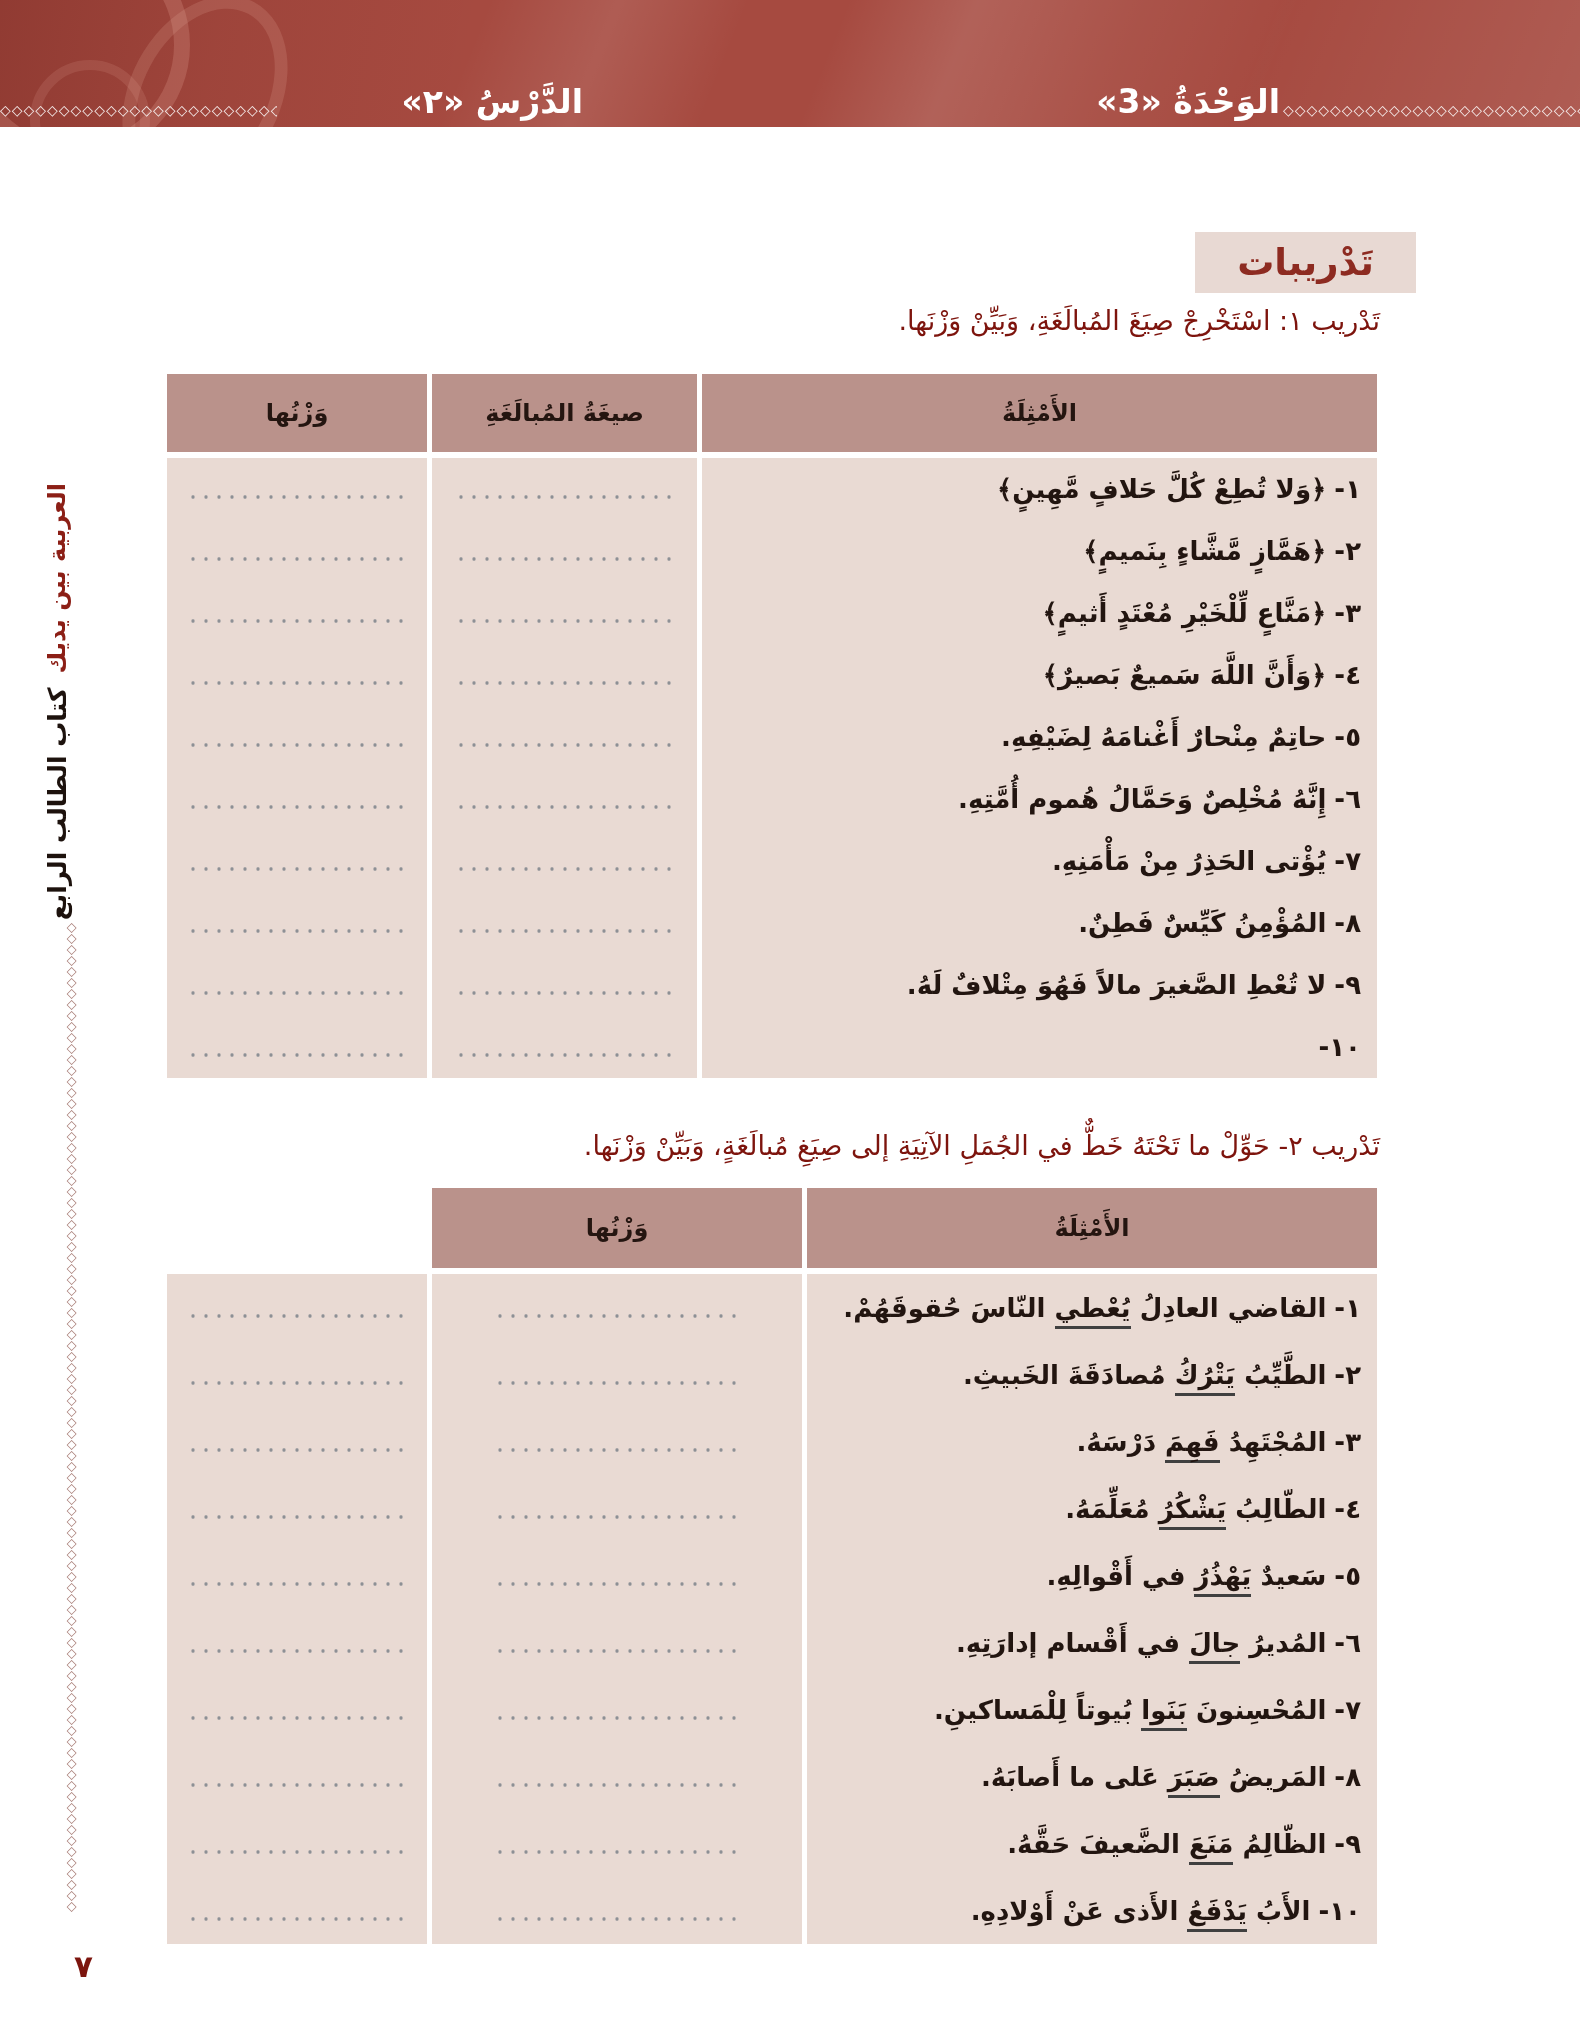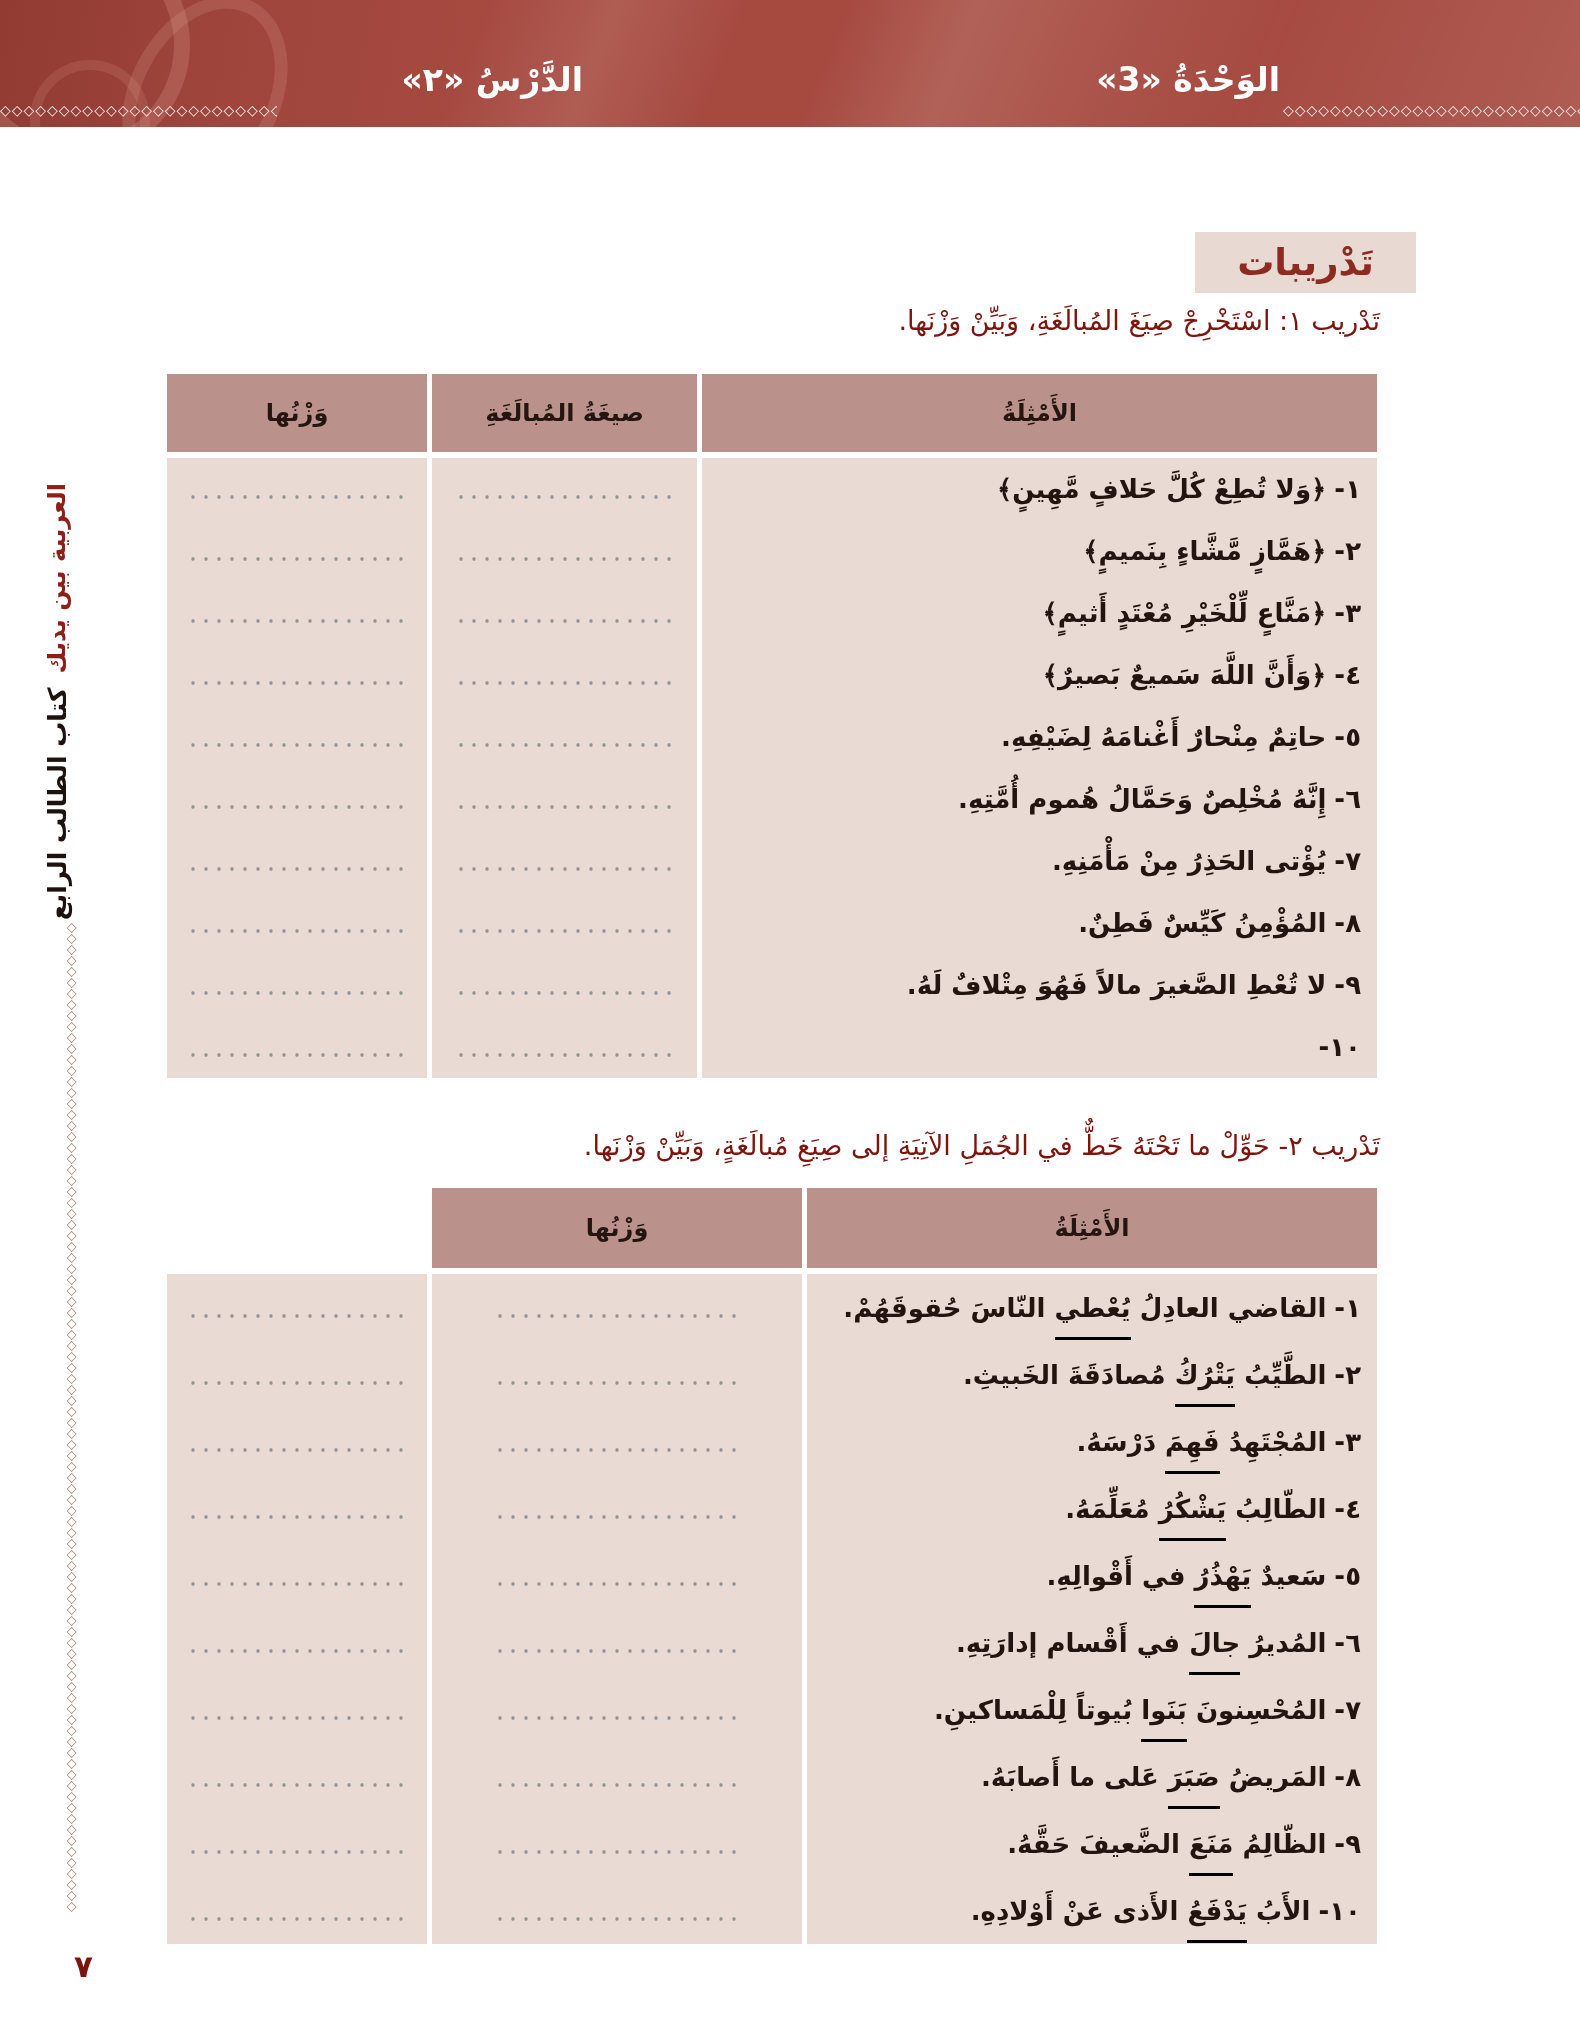--- a/index.html
+++ b/index.html
@@ -14,21 +14,21 @@
     background-image:
       linear-gradient(100deg, rgba(90,20,16,0.28) 0%, rgba(90,20,16,0.10) 14%, transparent 30%),
       linear-gradient(112deg, transparent 30%, rgba(255,255,255,0.10) 38%, transparent 46%,
                       transparent 52%, rgba(255,255,255,0.13) 60%, rgba(255,255,255,0.05) 70%, transparent 80%),
       linear-gradient(292deg, rgba(255,255,255,0.10) 0%, transparent 22%);
   }
   .ghost { position:absolute; border-radius:50%; pointer-events:none; }
   .g1 { left:-40px; top:-70px; width:230px; height:230px; border:16px solid rgba(235,175,160,0.22); }
   .g2 { left:130px; top:-10px; width:150px; height:210px; border:13px solid rgba(235,175,160,0.18); transform:rotate(28deg); }
   .g3 { left:30px; top:60px; width:120px; height:120px; border:10px solid rgba(235,175,160,0.15); }
-  .hdr-label { position:absolute; bottom:28px; color:#ffffff; font-size:33px; font-weight:bold; white-space:nowrap; direction:rtl; }
+  .hdr-label { position:absolute; bottom:6px; color:#ffffff; font-size:33px; font-weight:bold; white-space:nowrap; direction:rtl; }
   .hdr-lesson { right:997px; }
   .hdr-unit { right:300px; }
   .chain {
     position:absolute; bottom:8px; height:18px; overflow:hidden; white-space:nowrap;
     color:rgba(255,255,255,0.92); font-size:14px; line-height:18px; letter-spacing:1px; direction:ltr;
   }
   .chain-left  { left:0;      width:277px; }
   .chain-right { left:1283px; width:297px; }
 
   
@@ -58,21 +58,21 @@
     display:flex; align-items:center; justify-content:center; text-align:center;
   }
   .t1 .th { height:78px; }
   .t2 .th { height:80px; }
   .col { background:#e9dad3; }
   .ex-row { display:flex; align-items:center; padding-right:16px; color:#221510; font-size:26px; white-space:nowrap; overflow:visible; }
   .t1 .ex-row, .t1 .dot-row { height:62px; }
   .t2 .ex-row, .t2 .dot-row { height:67px; }
   .ex-row .num { margin-left:8px; font-weight:bold; }
   .ex-row .txt { font-weight:bold; }
-  .ul { border-bottom:3px solid #000000; padding-bottom:14px; }
+  .ul { border-bottom:3px solid #404040; padding-bottom:3px; }
   .dot-row { display:flex; align-items:center; justify-content:center; }
   .dotline {
     display:block; height:4px; transform:translateY(8px);
     background-image:radial-gradient(circle, #8d9095 1.6px, transparent 1.9px);
     background-size:13px 4px; background-repeat:repeat-x; background-position:center;
   }
   .t1 .dotline { width:212px; }
   .t2 .col-mid .dotline { width:252px; }
   .t2 .col-wazn .dotline { width:212px; }
 

